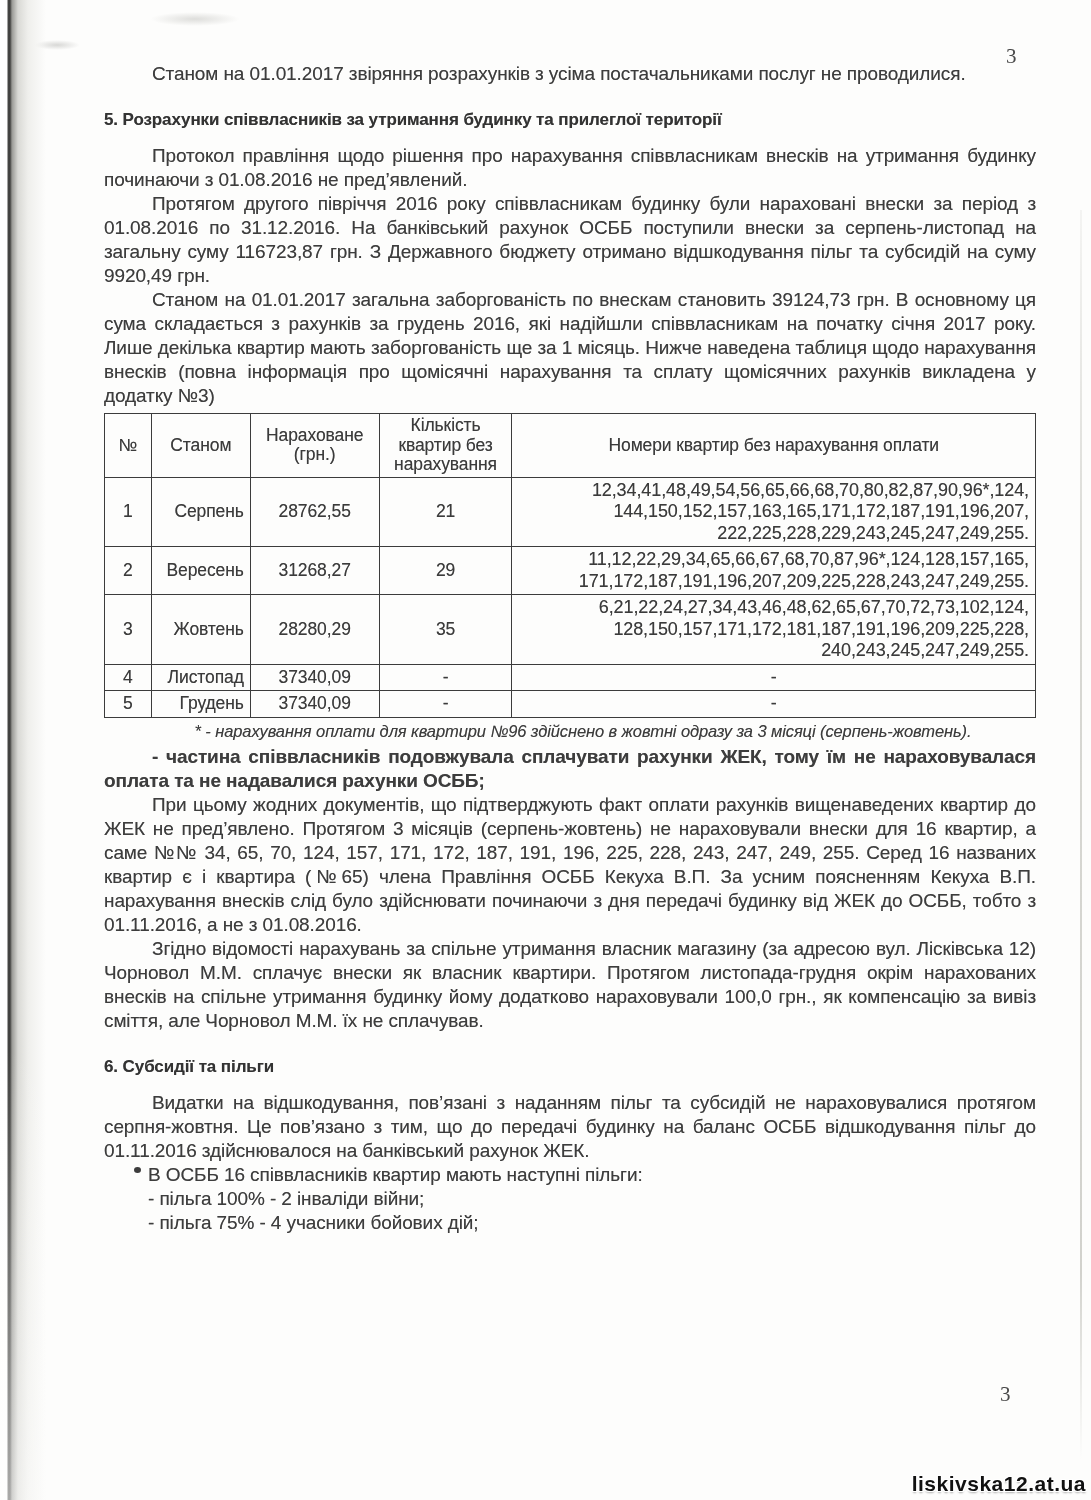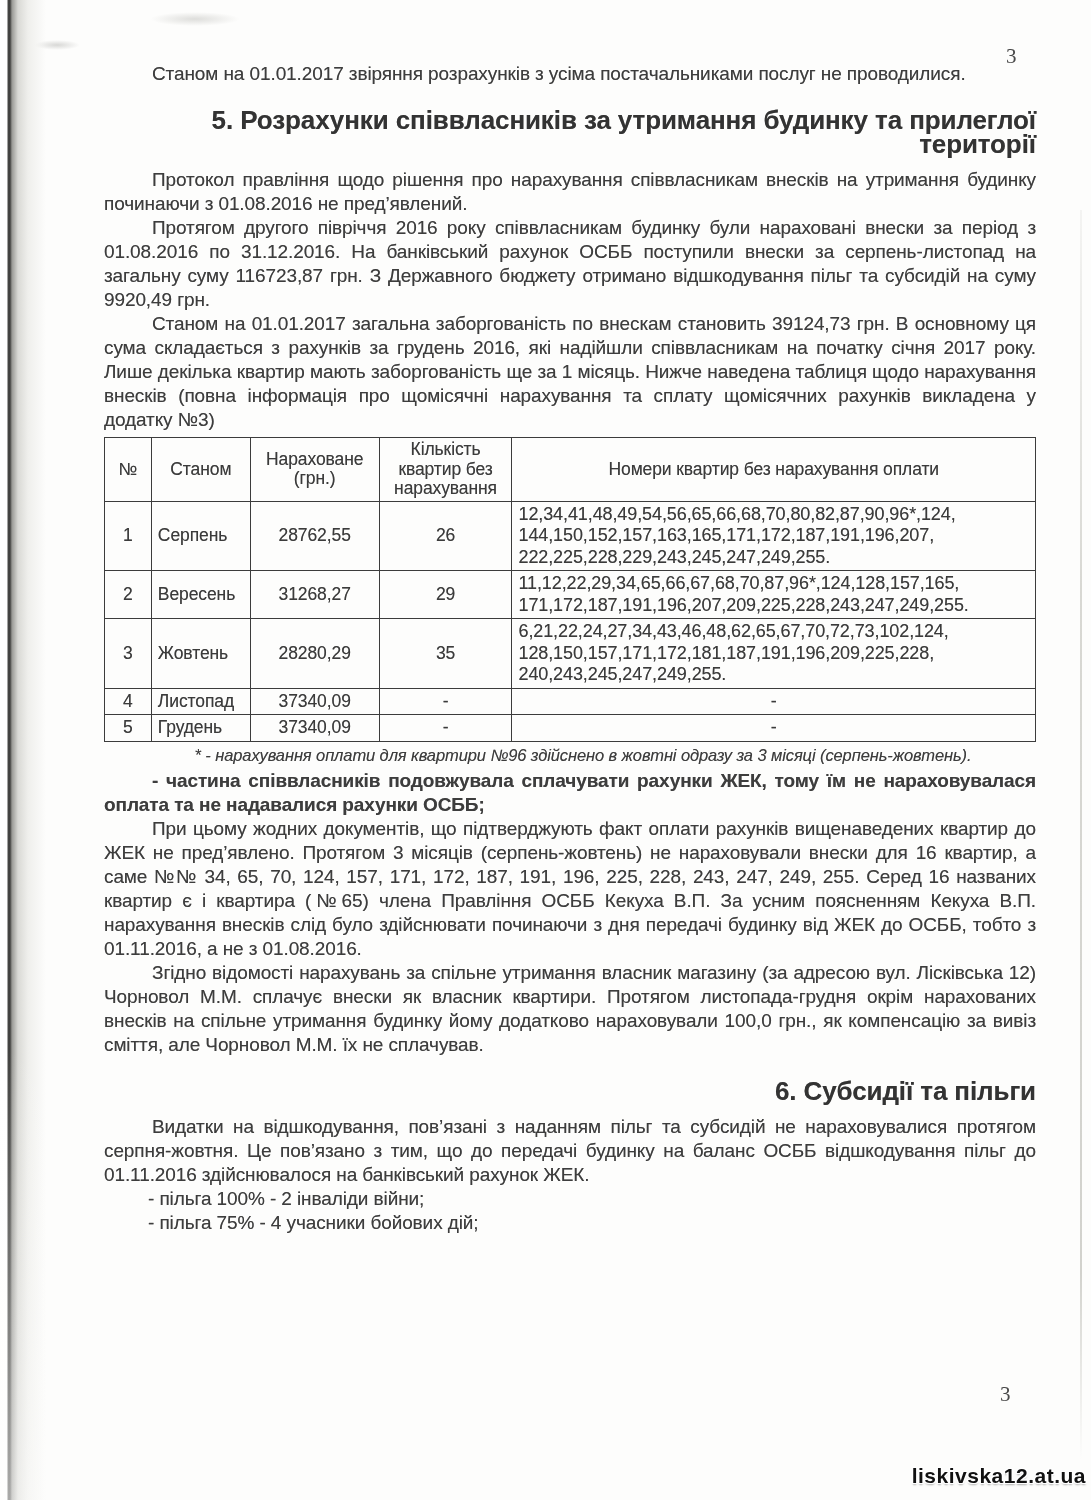--- a/index.html
+++ b/index.html
@@ -41,59 +41,59 @@
   }
   
   .pagenum {
     position: absolute;
     font-family: "Liberation Serif", serif;
     font-size: 21px; color: #4a4a4a;
   }
   .pagenum-top { left: 1006px; top: 44px; }
   .pagenum-bottom { left: 1000px; top: 1382px; }
   .watermark {
-    position: absolute; right: 5px; bottom: 12px;
+    position: absolute; right: 5px; bottom: 4px;
     font-size: 21px; font-weight: bold; letter-spacing: 0.5px;
     color: #111;
     text-shadow: -1px -1px 0 #fff, 1px -1px 0 #fff, -1px 1px 0 #fff, 1px 1px 0 #fff,
                  -2px 0 1px rgba(255,255,255,.8), 2px 0 1px rgba(255,255,255,.8),
                  0 2px 2px rgba(120,120,120,.6);
     z-index: 5;
   }
   
   .doc {
     position: absolute; left: 104px; top: 62px; width: 932px;
     font-size: 19px; line-height: 24px;
     text-align: justify;
     letter-spacing: -0.1px;
     text-shadow: 0 0 0.5px rgba(70,70,70,0.55);
     z-index: 3;
   }
   .doc p { margin: 0; }
   .indent { text-indent: 48px; }
   .hang { padding-left: 44px; text-align: left; }
   .section-heading {
-    text-align: right; font-weight: bold; color: #333;
-    margin: 22px 0 12px 0 !important; font-size: 26px;
+    text-align: left; font-weight: bold; color: #333;
+    margin: 22px 0 12px 0 !important; font-size: 17px;
   }
   
   table.accruals {
     border-collapse: collapse;
     width: 932px; margin: 5px 0 2px 0;
     font-size: 17.5px; line-height: 19.5px;
     text-align: center;
     color: #3b3b3b;
   }
   table.accruals td, table.accruals th {
     border: 1.6px solid #3c3c3c;
     padding: 2px 6px;
     font-weight: normal;
     vertical-align: middle;
   }
-  td.apts, td.month { text-align: left; padding-left: 9px; }
+  td.apts, td.month { text-align: right; padding-left: 9px; }
   td.apts { white-space: pre-line; font-size: 18px; line-height: 21.5px; }
   td.apts.dash-cell { text-align: center; white-space: normal; }
   .footnote {
     font-size: 16.5px; font-style: italic; line-height: 22px;
     padding-left: 26px; text-align: center;
     margin-bottom: 3px !important;
   }
   .bullet-dot {
     position: absolute; left: 30px; top: 4px;
     width: 7px; height: 6px; border-radius: 50%;
@@ -136,21 +136,21 @@
       <th>№</th>
       <th>Станом</th>
       <th>Нараховане (грн.)</th>
       <th>Кількість квартир без нарахування</th>
       <th>Номери квартир без нарахування оплати</th>
     </tr>
     <tr>
       <td>1</td>
       <td class="month">Серпень</td>
       <td>28762,55</td>
-      <td>26</td>
+      <td>21</td>
       <td class="apts">12,34,41,48,49,54,56,65,66,68,70,80,82,87,90,96*,124,
 144,150,152,157,163,165,171,172,187,191,196,207,
 222,225,228,229,243,245,247,249,255.</td>
     </tr>
     <tr>
       <td>2</td>
       <td class="month">Вересень</td>
       <td>31268,27</td>
       <td>29</td>
       <td class="apts">11,12,22,29,34,65,66,67,68,70,87,96*,124,128,157,165,
@@ -184,18 +184,22 @@
 
   <p class="footnote">* - нарахування оплати для квартири №96 здійснено в жовтні одразу за 3 місяці (серпень-жовтень).</p>
 
   <p class="hang" style="text-align:justify; padding-left:0; text-indent:48px;font-weight:bold;">- частина співвласників подовжувала сплачувати рахунки ЖЕК, тому їм не нараховувалася оплата та не надавалися рахунки ОСББ;</p>
   <p class="indent">При цьому жодних документів, що підтверджують факт оплати рахунків вищенаведених квартир до ЖЕК не пред’явлено. Протягом 3 місяців (серпень-жовтень) не нараховували внески для 16 квартир, а саме №№ 34, 65, 70, 124, 157, 171, 172, 187, 191, 196, 225,  228, 243, 247, 249, 255. Серед 16 названих квартир є і квартира (№65) члена Правління ОСББ Кекуха В.П. За усним поясненням Кекуха В.П. нарахування внесків слід було здійснювати починаючи з дня передачі будинку від ЖЕК до ОСББ, тобто з 01.11.2016, а не з 01.08.2016.</p>
   <p class="indent">Згідно відомості нарахувань за спільне утримання власник магазину (за адресою вул. Лісківська 12) Чорновол М.М. сплачує внески як власник квартири. Протягом листопада-грудня окрім нарахованих внесків на спільне утримання будинку йому додатково нараховували 100,0 грн., як компенсацію за вивіз сміття, але Чорновол М.М. їх не сплачував.</p>
 
   <p class="section-heading">6. Субсидії та пільги</p>
 
   <p class="indent">Видатки на відшкодування, пов’язані з наданням пільг та субсидій не нараховувалися протягом серпня-жовтня. Це пов’язано з тим, що до передачі будинку на баланс ОСББ відшкодування пільг до 01.11.2016 здійснювалося на банківський рахунок ЖЕК.</p>
+  <p class="hang rel">
+    <span class="bullet-dot"></span>
+    <span>В ОСББ 16 співвласників квартир мають наступні пільги:</span>
+  </p>
   <p class="hang">- пільга 100% -  2 інваліди війни;</p>
   <p class="hang">- пільга  75%  - 4 учасники бойових дій;</p>
 
 </div>
 
 <div class="watermark">liskivska12.at.ua</div>
 
 </body></html>

